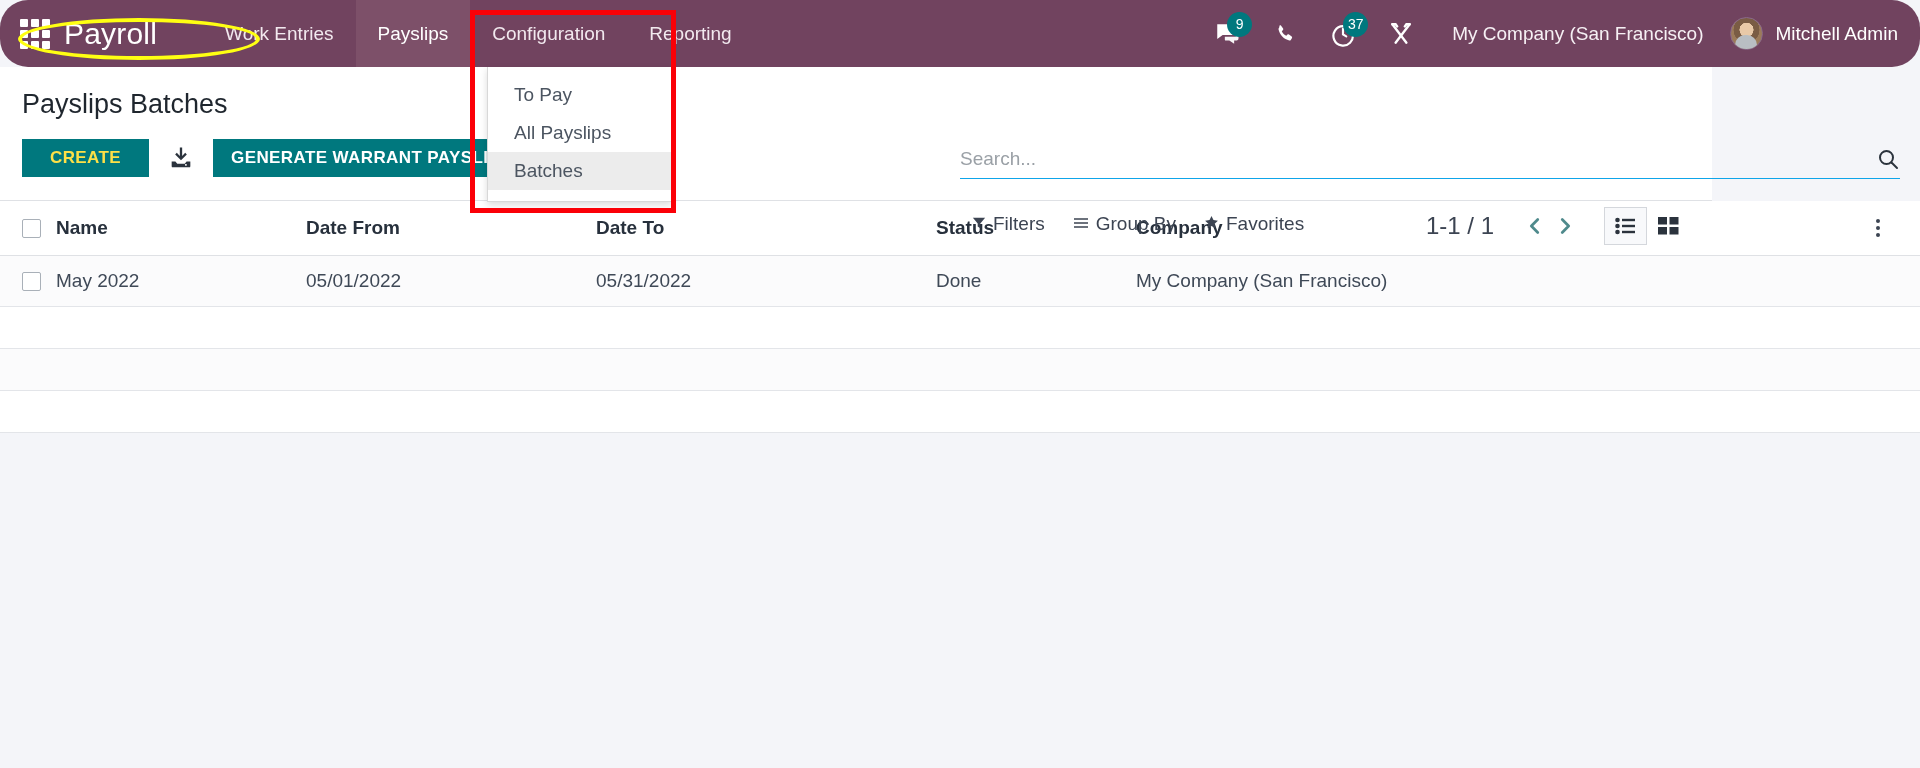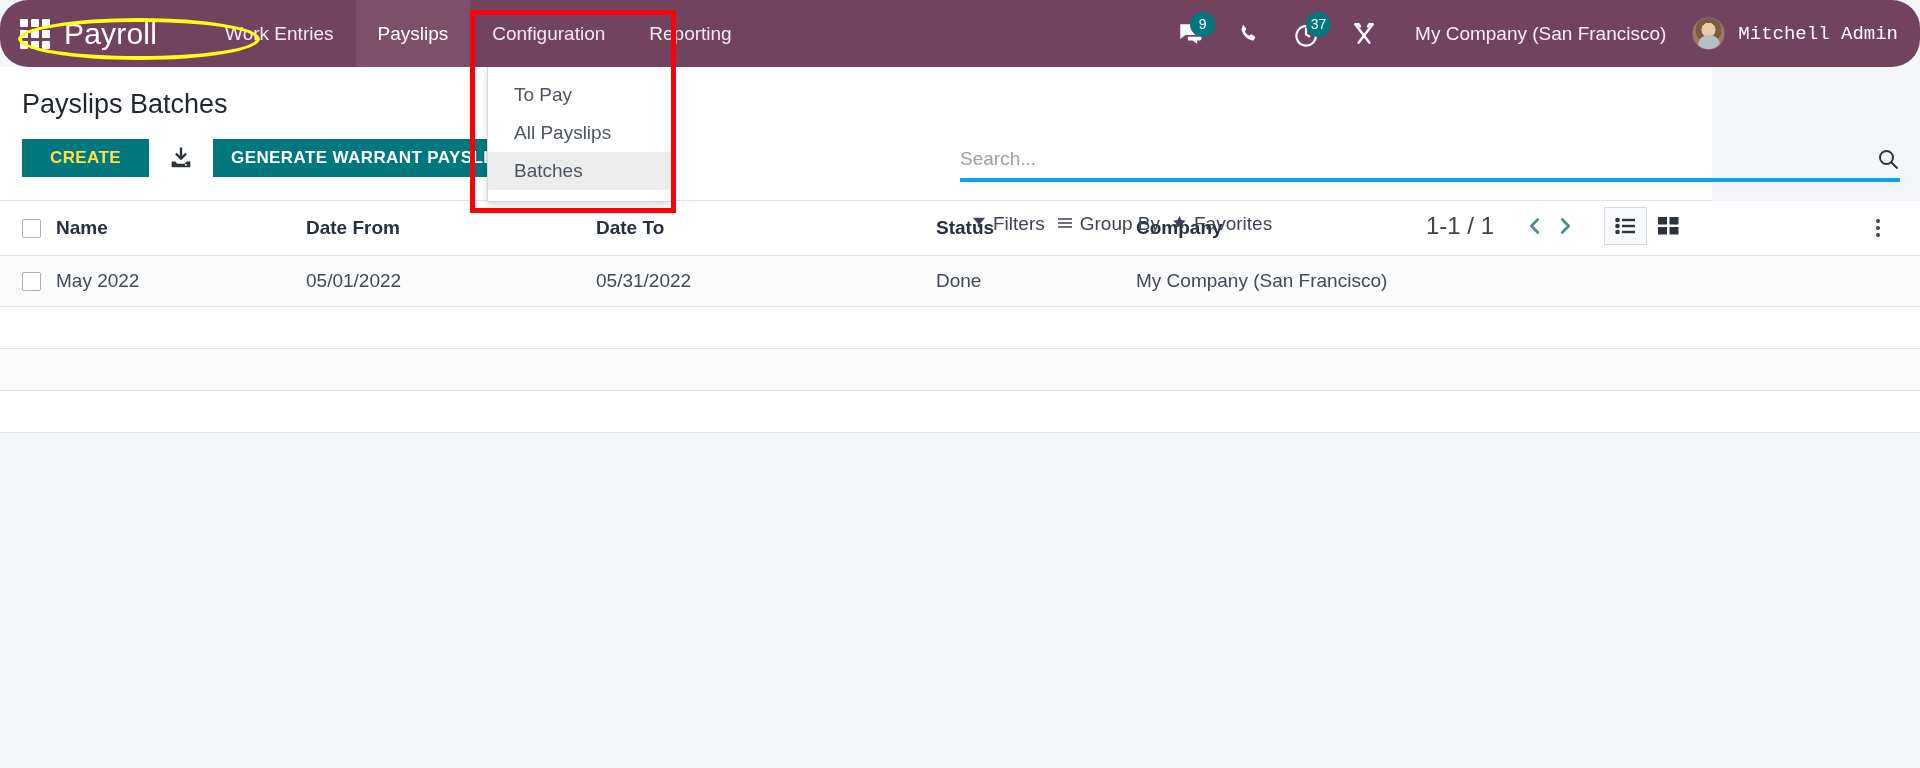--- a/index.html
+++ b/index.html
@@ -52,21 +52,21 @@
     background: #00787e; color: #fff;
     border-radius: 50%;
     min-width: 25px; height: 25px;
     font-size: 14px; line-height: 25px; text-align: center;
     padding: 0 4px; font-weight: 400;
   }
   .company-name {
     font-size: 19px; color: #f6f0f4; margin-left: 22px; margin-right: 26px;
     cursor: pointer; white-space: nowrap;
   }
-  .user-block { display: flex; align-items: center; cursor: pointer; font-family: Liberation Mono, monospace; }
+  .user-block { display: flex; align-items: center; cursor: pointer; }
   .avatar {
     width: 33px; height: 33px; border-radius: 50%;
     background: radial-gradient(circle at 50% 38%, #e9c9a8 0 28%, #7a5c44 29% 52%, #9c7b5a 53% 100%);
     border: 1px solid #8a6a8a; overflow: hidden; position: relative;
   }
   .avatar::after {
     content: ""; position: absolute; left: 50%; top: 56%;
     transform: translateX(-50%);
     width: 22px; height: 18px; border-radius: 10px 10px 3px 3px;
     background: #b9bec3;
@@ -137,36 +137,36 @@
     text-transform: uppercase; white-space: nowrap;
   }
 
   
   .search-wrap {
     position: absolute; left: 960px; top: 80px;
     width: 940px;
   }
   .search-row {
     display: flex; align-items: center;
-    border-bottom: 4px solid #0ea5e9;
+    border-bottom: 1px solid #0ea5e9;
     padding-bottom: 7px;
     width: 940px;
   }
   .search-input {
     flex: 1; border: none; outline: none;
     font-size: 19px; color: #4c5561;
     font-family: "Liberation Sans", sans-serif;
     background: transparent;
   }
   .search-input::placeholder { color: #9aa0a6; }
   .search-icon-btn { cursor: pointer; display: flex; align-items: center; padding-left: 10px; }
 
   .facets {
     position: absolute; left: 972px; top: 146px;
-    display: flex; align-items: flex-end; gap: 12px;
+    display: flex; align-items: flex-end; gap: 28px;
   }
   .facet {
     display: flex; align-items: center; gap: 7px;
     font-size: 19px; color: #3c4452; cursor: pointer; white-space: nowrap;
   }
 
   .pager-area {
     position: absolute; right: 22px; top: 140px;
     display: flex; align-items: center;
   }

